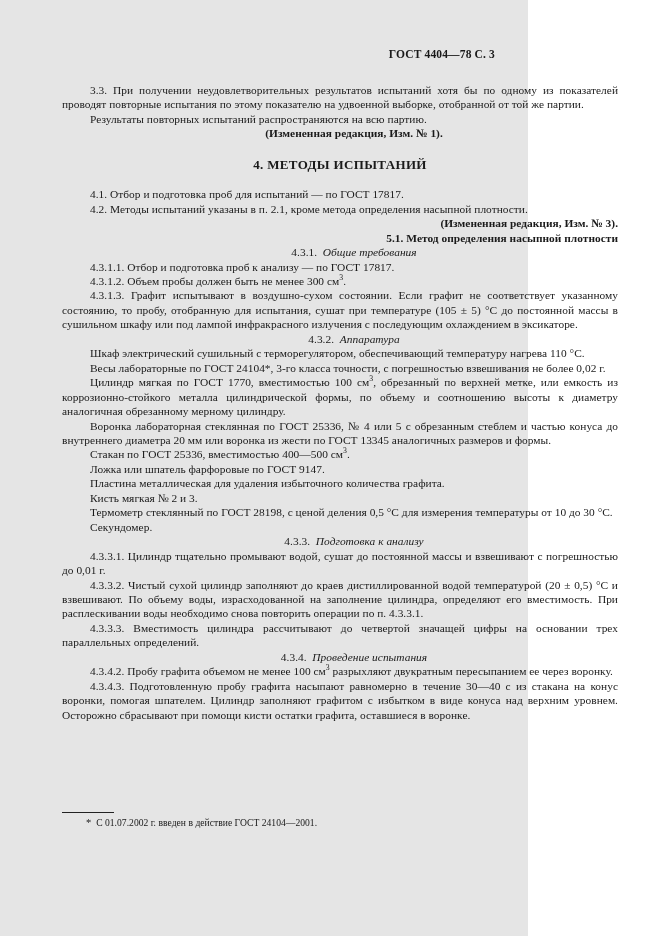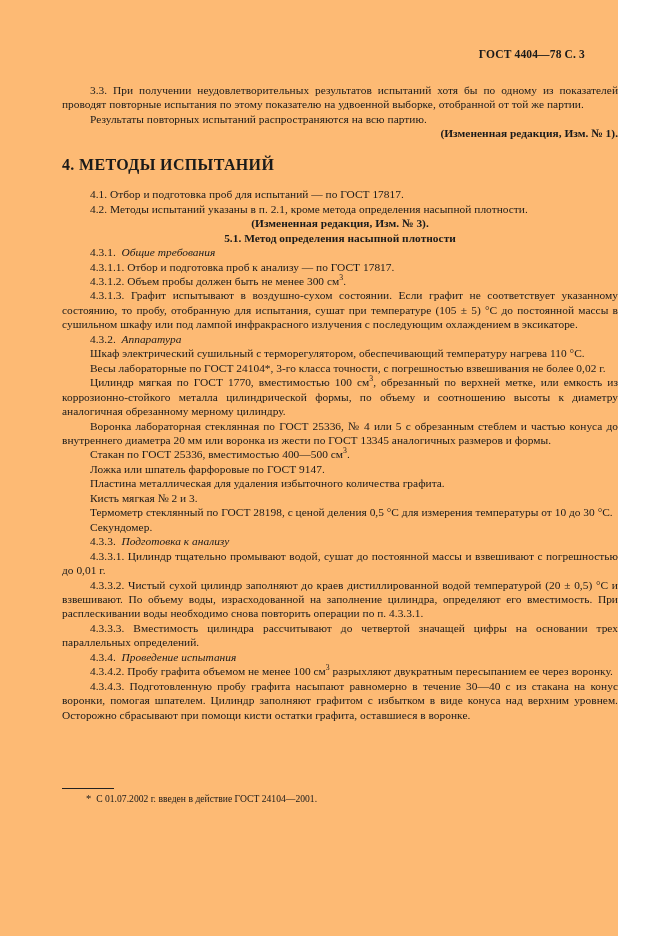--- a/index.html
+++ b/index.html
@@ -15,23 +15,23 @@
     overflow: hidden;
     font-family: "Liberation Serif", "DejaVu Serif", serif;
     color: #1a1a1a;
     -webkit-font-smoothing: antialiased;
   }
 
   .page {
     position: absolute;
     top: 0;
     left: 0;
-    width: 618px;
+    width: 528px;
     height: 936px;
-    background: #fdba74;
+    background: #e5e5e5;
   }
 
   
   .page-header {
     position: absolute;
     top: 48px;
     left: 58px;
     right: 33px;
     text-align: right;
     font-size: 11.5px;
@@ -65,58 +65,59 @@
 
   
   .line {
     text-indent: 28px;
     text-align: left;
   }
 
   .subhead-bold {
     text-indent: 28px;
     font-weight: bold;
-    text-align: right;
+    text-align: center;
   }
   .subhead-bold-flush {
     text-indent: 0;
     font-weight: bold;
+    text-align: right;
+  }
+  .subhead-italic {
+    text-indent: 28px;
     text-align: center;
-  }
-  .subhead-italic {
-    text-indent: 28px;
-    text-align: left;
   }
   .subhead-italic .it {
     font-style: italic;
   }
 
   
   .section-title {
     margin: 0;
     padding: 0;
-    font-size: 16px;
+    text-align: center;
+    font-size: 13px;
     font-weight: bold;
     letter-spacing: 0.35px;
     line-height: 14.45px;
   }
   .gap-before-title { height: 17px; }
   .gap-after-title  { height: 15px; }
 
   sup {
     font-size: 0.68em;
     vertical-align: super;
     line-height: 0;
   }
 
   
   .footnote-zone {
     position: absolute;
     left: 62px;
-    top: 788px;
+    top: 812px;
     width: 556px;
   }
   .footnote-rule {
     width: 52px;
     height: 0;
     border-top: 1.1px solid #222;
     margin: 0 0 4px 0;
   }
   .footnote-text {
     text-indent: 24px;

